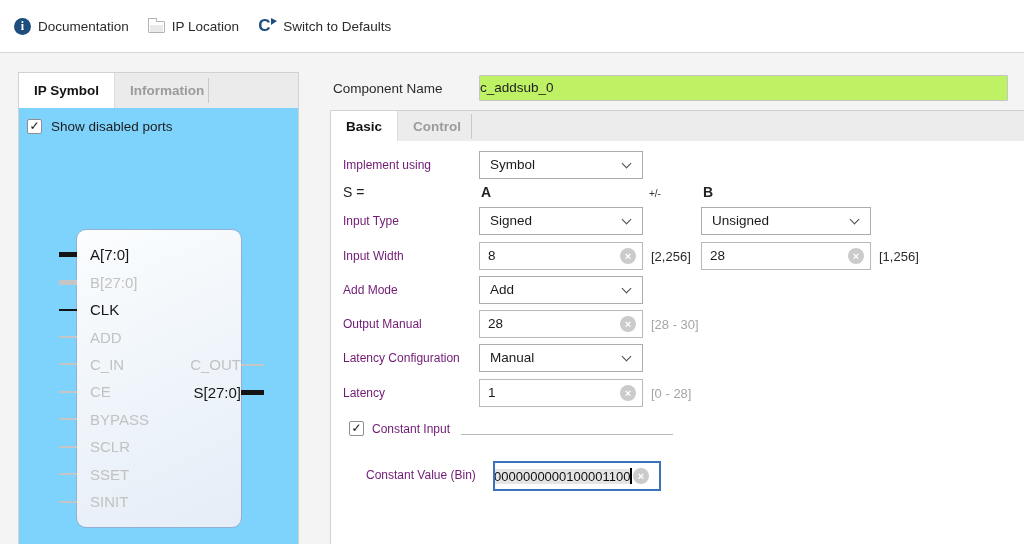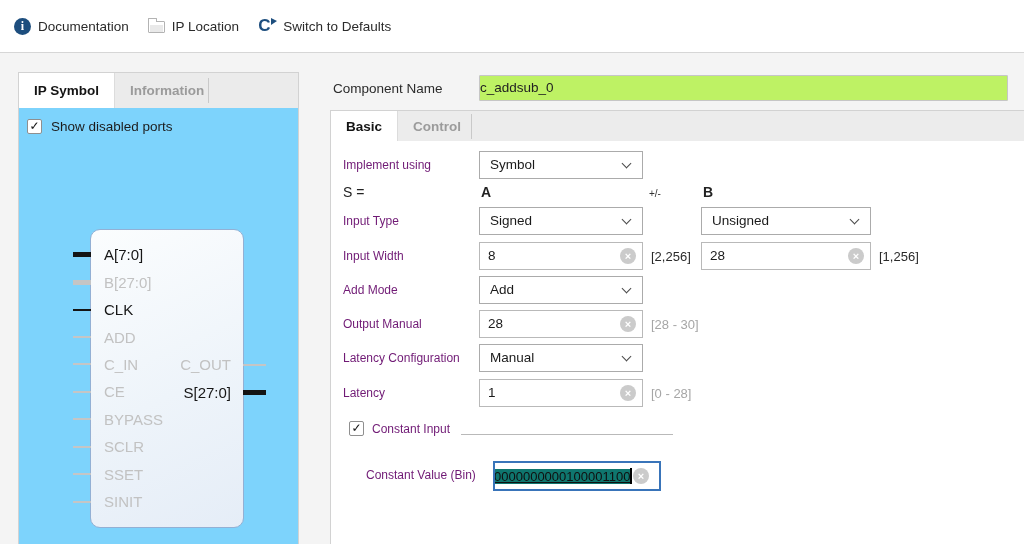--- a/index.html
+++ b/index.html
@@ -30,33 +30,33 @@
                 background:#7dd3fc; border:1px solid #d2d2d2; border-bottom:none; }
   .lp-tabs { position:relative; height:35px; background:#ebebeb; display:flex; font-size:13.5px; font-weight:bold; }
   .lp-tab { padding:0 15px; display:flex; align-items:center; color:#9b9b9b; cursor:default; }
   .lp-tab.active { background:#ffffff; color:#141414; border-right:1px solid #dcdcdc; }
   .tab-sep { position:absolute; top:5px; width:1px; height:25px; background:#c9c9c9; }
   .chkrow { display:flex; align-items:center; gap:9px; margin:11px 0 0 8px; font-size:13.5px; color:#1c1c1c; }
   .chk { width:15px; height:15px; border:1px solid #8f8f8f; background:#fff; border-radius:2px;
          font-size:12px; line-height:13px; text-align:center; color:#111; }
 
   
-  .ip-block { position:absolute; left:71px; top:156px; width:154px; height:299px;
+  .ip-block { position:absolute; left:57px; top:156px; width:166px; height:299px;
               border:1px solid #93b0d4; border-radius:10px;
               background:linear-gradient(155deg,#fbfdfe 0%,#eef4fa 55%,#e5edf7 100%); }
   .port-col { position:absolute; left:0; top:11px; width:100%; }
   .port-row { position:relative; height:27.45px; display:flex; align-items:center; padding-left:13px; }
   .port-label { font-size:15px; color:#161616; }
   .port-row.off .port-label { color:#c2c2c2; }
   .stub { position:absolute; left:-18px; top:50%; width:18px; background:#141414; }
   .stub.bus { height:5px; margin-top:-2.5px; }
   .stub.thin { height:2px; margin-top:-1px; }
   .stub.off { background:#c5c5c5; }
   .rport { position:absolute; right:0; width:100%; height:27.45px; display:flex;
-           align-items:center; justify-content:flex-end; padding-right:12px; }
+           align-items:center; justify-content:flex-end; padding-right:0; }
   .rport .stub { left:auto; right:-23px; width:23px; }
   .rport .port-label { font-weight:normal; }
 
   
   .cn-label { position:absolute; left:333px; top:81px; font-size:13.5px; color:#2b2b2b; }
   .cn-input { position:absolute; left:479px; top:75px; width:529px; height:26px;
               background:#bef264; border:1px solid #c6c6c6; border-radius:1px;
               font-size:13.5px; color:#222; line-height:24px; padding-left:0; }
 
   .right-panel { position:absolute; left:330px; top:110px; width:698px; height:434px;
@@ -76,21 +76,21 @@
               line-height:16px; text-align:center; }
   .range { position:absolute; font-size:13px; color:#2a2a2a; }
   .range.dim { color:#a6a6a6; }
   .eq { position:absolute; font-size:14px; color:#222; }
   .eq.bold { font-weight:600; }
   .eq.small { font-size:10px; color:#333; }
   .groupline { position:absolute; height:1px; background:#b9b9b9; }
   .cv-field { position:absolute; left:162px; top:350px; width:168px; height:30px;
               border:2px solid #3974b9; background:#fff; display:flex; align-items:center;
               overflow:hidden; padding-left:2px; }
-  .cv-text { font-size:13px; color:#101010; background:#0f766e; white-space:nowrap; margin-left:-3px;text-decoration:underline; }
+  .cv-text { font-size:13px; color:#101010; background:#e5e5e5; white-space:nowrap; margin-left:-3px; }
   .caret { display:inline-block; width:1.5px; height:16px; background:#000; vertical-align:middle; }
   .cv-field .clear-ic { position:static; margin:0 0 0 1px; flex:0 0 16px; }
 </style>
 </head>
 <body>
 
 <div class="toolbar">
   <div class="tb-item">
     <span class="info-ic">i</span>
     <span>Documentation</span>

